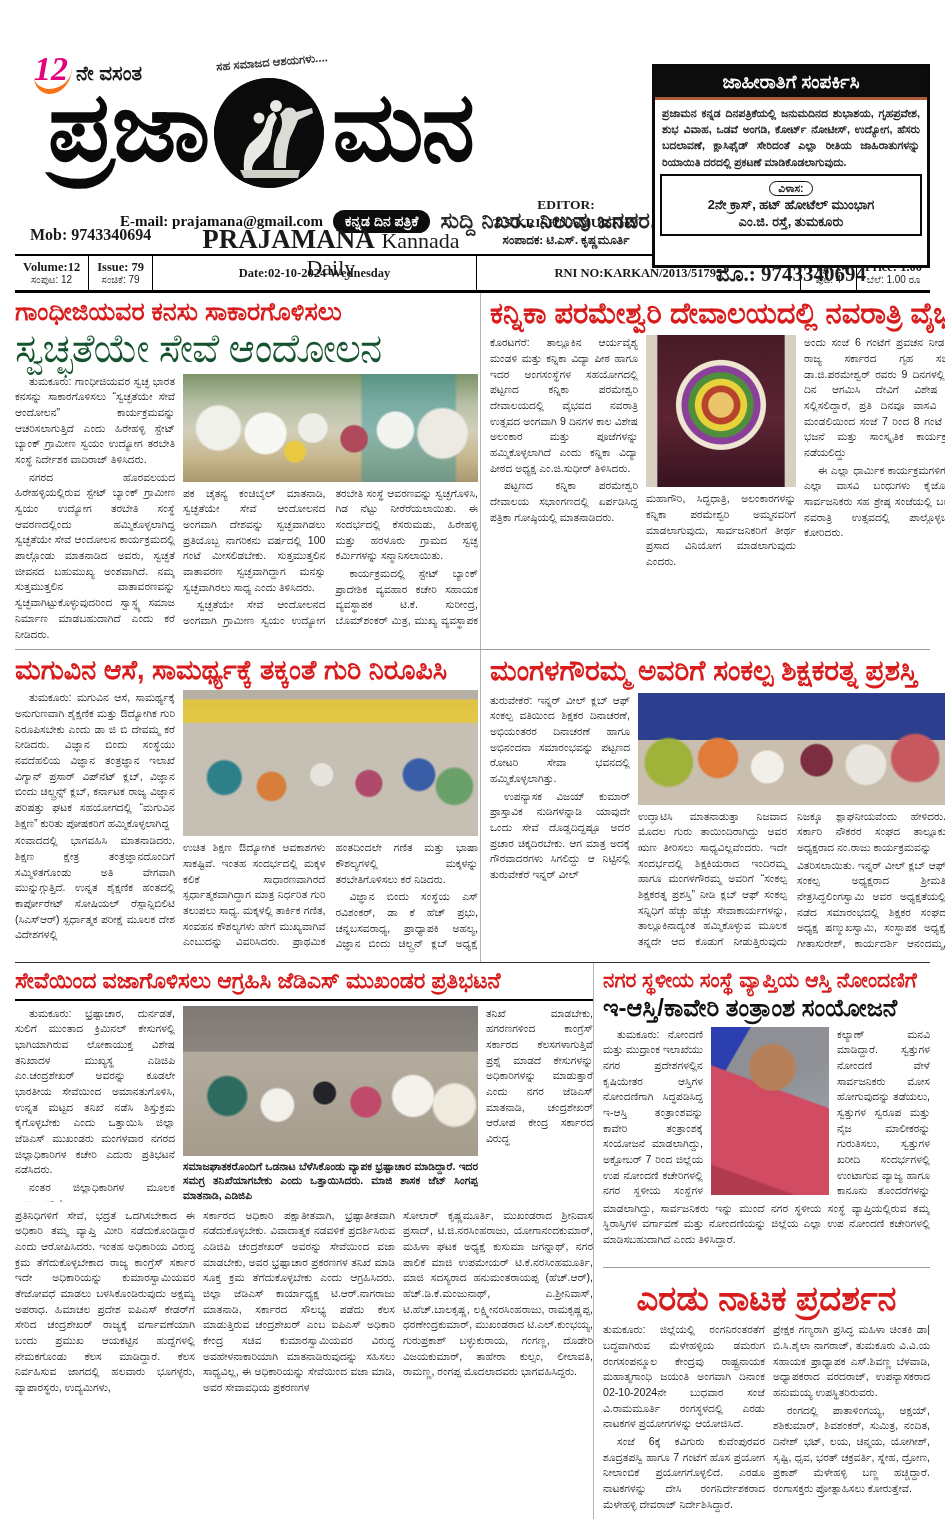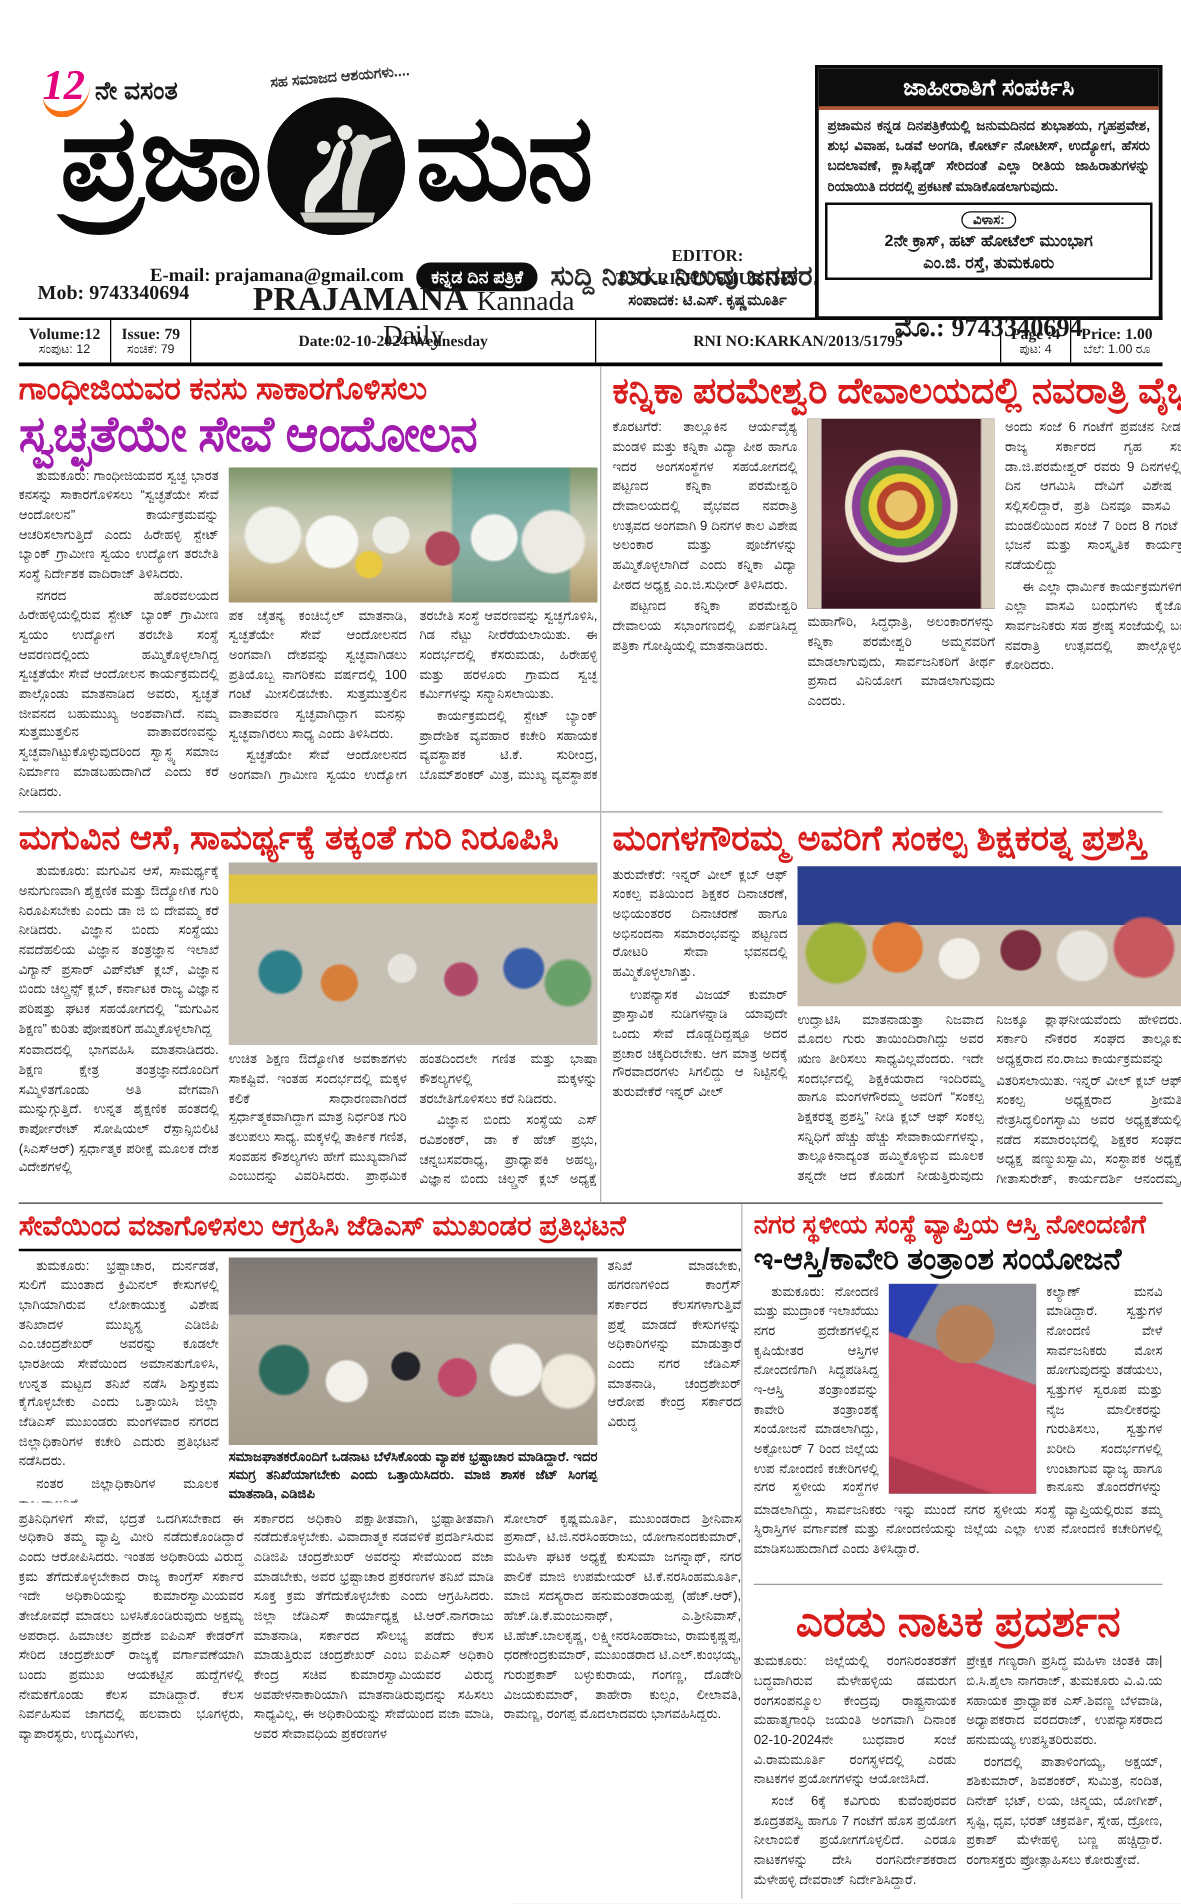--- a/index.html
+++ b/index.html
@@ -21,21 +21,21 @@
   .email{font-family:"Liberation Serif",serif;font-weight:bold;font-size:15px;color:#111;}
   .badge{background:#0d0d0d;color:#fff;font-weight:bold;font-size:14px;padding:3px 12px;border-radius:12px;}
   .tagline{font-weight:bold;font-size:22px;color:#2b2b2b;}
   .mhbottom{position:absolute;left:30px;top:198px;width:630px;display:flex;align-items:flex-start;}
   .mob{font-family:"Liberation Serif",serif;font-weight:bold;font-size:16px;width:170px;}
   .pname{font-family:"Liberation Serif",serif;font-size:27px;font-weight:bold;width:300px;text-align:center;line-height:1;}
   .pname .ptype{font-weight:normal;font-size:22px;}
   .editor{font-family:"Liberation Serif",serif;font-size:13.5px;font-weight:bold;text-align:center;width:200px;margin-top:-30px;line-height:1.3;}
   .editor .kn{font-size:12px;}
   
-  .adbox{position:absolute;right:15px;top:24px;width:272px;height:198px;border:3px solid #0a0a0a;background:#fff;}
+  .adbox{position:absolute;right:15px;top:36px;width:272px;height:198px;border:3px solid #0a0a0a;background:#fff;}
   .adbox .hd{background:#0d0d0d;color:#fff;text-align:center;font-weight:bold;font-size:18.5px;padding:4px 0;border-bottom:3px solid #b05a3c;}
   .adbox .bd{font-size:10.8px;line-height:1.5;text-align:justify;padding:5px 7px 4px 7px;font-weight:bold;color:#222;}
   .addr{border:2px solid #0a0a0a;margin:0 5px;padding:2px 4px 3px;text-align:center;position:relative;}
   .addr .pill{display:inline-block;border:1.5px solid #0a0a0a;border-radius:10px;font-size:10.5px;font-weight:bold;padding:0 8px;}
   .addr .l{font-size:13px;font-weight:bold;line-height:1.35;}
   .adphone{text-align:center;font-family:"Liberation Serif",serif;font-weight:bold;font-size:21px;padding-top:2px;margin-top:24px;}
   
   .infobar{margin:4px 15px 0;border-top:2px solid #000;border-bottom:3px solid #000;display:flex;align-items:stretch;height:34px;}
   .ib{padding:2px 8px;text-align:center;display:flex;flex-direction:column;justify-content:center;align-items:center;}
   .ib+.ib{border-left:1.5px solid #000;}
@@ -44,21 +44,21 @@
   .ib.grow{flex:1;}
   
   main{padding:0 15px;}
   .band{display:flex;position:relative;}
   .band1{height:356px;border-bottom:1px solid #9b9b9b;}
   .band2{height:312px;border-bottom:1.5px solid #333;}
   .band3{height:556px;}
   .half-l{width:465px;flex:0 0 auto;padding-top:4px;}
   .half-r{flex:1;border-left:1px solid #b3b3b3;padding-left:9px;padding-top:4px;}
   .kicker{color:#d91c1c;font-weight:800;font-size:25px;line-height:1.15;white-space:nowrap;}
-  .h-a1{font-weight:700;font-size:40px;line-height:1.1;color:#a21caf;letter-spacing:-1px;white-space:nowrap;}
+  .h-a1{font-weight:400;font-size:40px;line-height:1.1;color:#14532d;letter-spacing:-1px;white-space:nowrap;}
   .h-a2{font-size:29px;line-height:1.15;white-space:nowrap;}
   .h-a3{font-size:27px;line-height:1.2;white-space:nowrap;}
   .h-a4{font-size:28px;line-height:1.2;white-space:nowrap;}
   .h-a5{font-weight:800;font-size:29px;color:#111;line-height:1.15;white-space:nowrap;}
   .sub-a5{color:#d91c1c;font-weight:800;font-size:22px;line-height:1.3;border-bottom:2px solid #000;padding-bottom:3px;white-space:nowrap;}
   .h-a6a{color:#d91c1c;font-weight:800;font-size:20.5px;line-height:1.25;white-space:nowrap;}
   .h-a6b{font-weight:800;font-size:24px;color:#111;line-height:1.25;white-space:nowrap;}
   .h-a7{color:#d91c1c;font-weight:800;font-size:34px;text-align:center;line-height:1.2;margin:6px 0 4px;}
   .body-flex{display:flex;gap:8px;}
   .tcol{font-size:10.6px;line-height:1.48;text-align:justify;overflow:hidden;}

